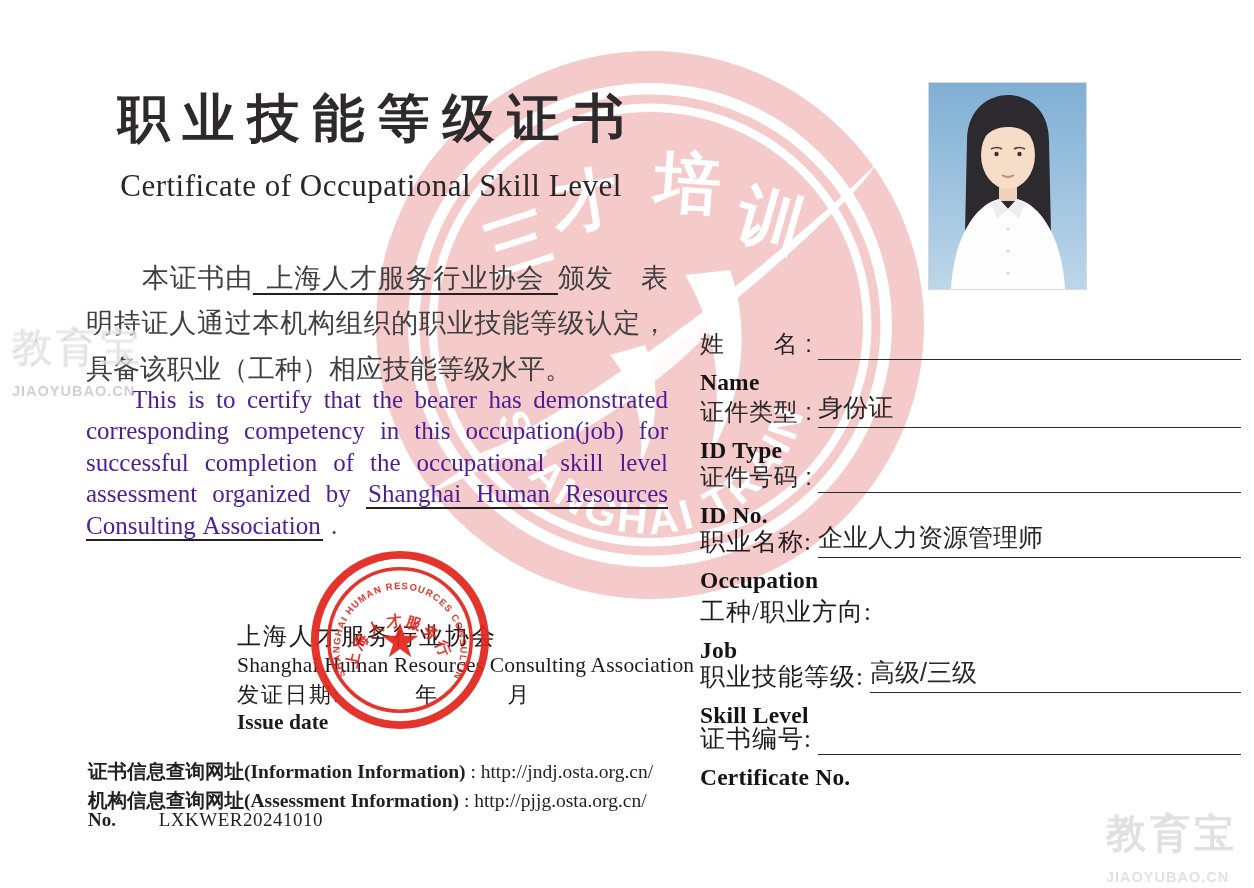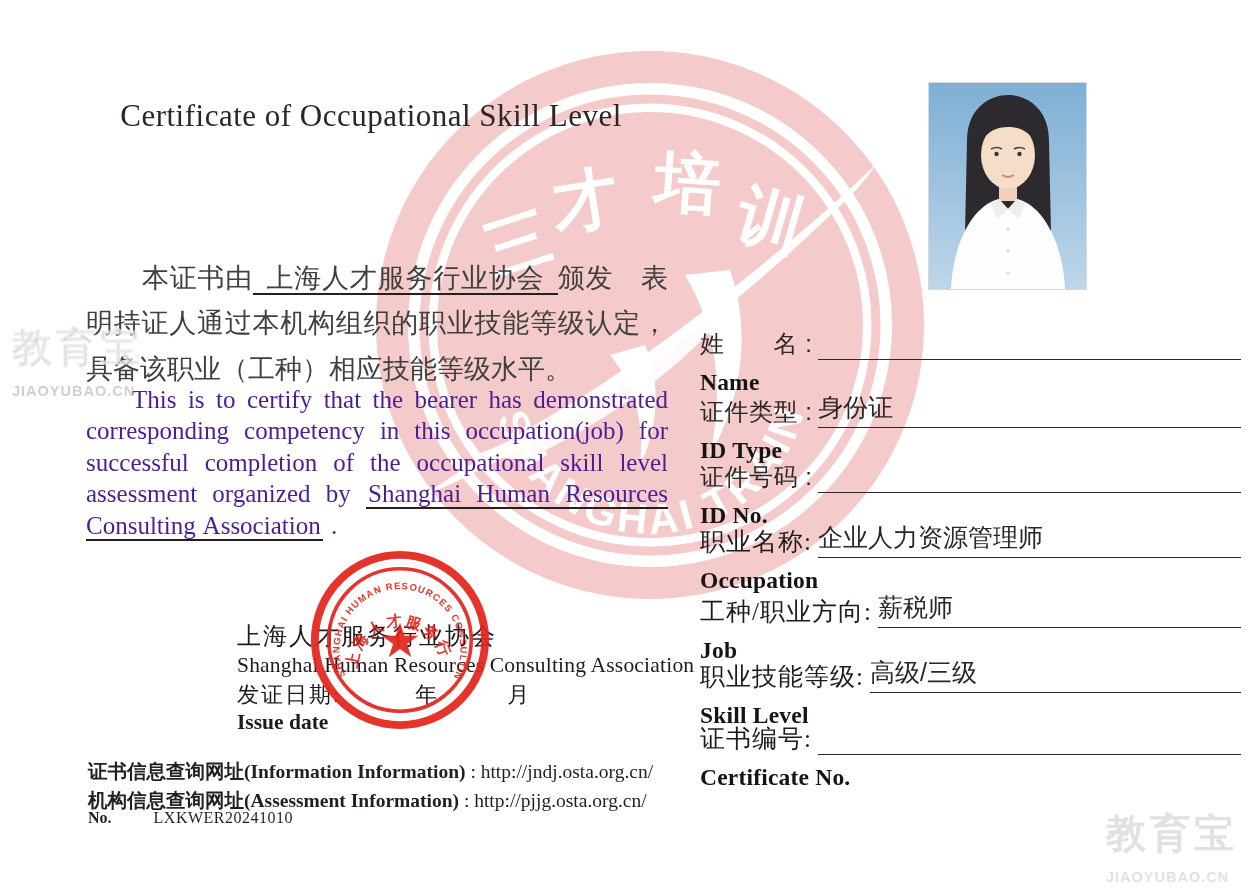--- a/index.html
+++ b/index.html
@@ -29,21 +29,21 @@
   .sig-date{font-size:22px;margin-top:7px;letter-spacing:2px;}
   .sig-date .yr{display:inline-block;margin-left:74px;}
   .sig-date .mo{display:inline-block;margin-left:68px;}
   .sig-issue{font-size:21.5px;margin-top:6px;font-weight:600;}
 
   #stamp{left:306px;top:546px;width:188px;height:188px;opacity:.93;}
 
   .footer{left:88px;top:757px;font-size:19.5px;color:#231e1f;line-height:1.5;}
   .footer .lbl{font-weight:600;}
   .footer .url{font-weight:400;}
-  .no-row{left:88px;top:809px;font-size:16px;color:#231e1f;}
+  .no-row{left:88px;top:809px;font-size:19px;color:#231e1f;}
   .no-row .no-lbl{font-weight:600;}
   .no-row .no-val{margin-left:38px;letter-spacing:.5px;}
 
   
   #photo{left:928px;top:82px;width:157px;height:206px;border:1px solid #d9d9d9;}
 
   #fields{left:700px;top:0;width:541px;height:888px;pointer-events:none;}
   .field{position:absolute;left:0;right:0;}
   .fline{display:flex;align-items:flex-end;height:34px;}
   .flabel{font-size:25px;color:#1f1a1b;white-space:nowrap;letter-spacing:1px;}
@@ -92,20 +92,21 @@
     <path d="M 255,330 C 280,360 290,400 285,440 C 305,400 305,355 290,320 Z"></path>
   </g>
 
   <path id="wmArc" d="M 142 390 A 158 158 0 0 0 448 390" fill="none"></path>
   <text font-family="'Liberation Sans','DejaVu Sans',sans-serif" font-weight="bold" font-size="42" fill="#ffffff" letter-spacing="4">
     <textPath id="wm-arc-text" href="#wmArc" startOffset="2">SHANGHAI TRAINING</textPath>
   </text>
 </svg>
 
 <div class="abs title-block">
+  <div class="title-zh">职业技能等级证书</div>
   <div class="title-en">Certificate of Occupational Skill Level</div>
 </div>
 
 <div class="abs para-zh"><span>本证书由</span><span class="u"> 上海人才服务行业协会 </span><span>颁发　表明持证人通过本机构组织的职业技能等级认定，具备该职业（工种）相应技能等级水平。</span></div>
 
 <div class="abs para-en"><span>This is to certify that the bearer has demonstrated corresponding competency in this occupation(job)  for successful completion  of  the  occupational  skill level assessment organized by </span><span class="u">Shanghai  Human Resources  Consulting Association</span><span> .</span></div>
 
 <div class="abs sig-block">
   <div class="sig-zh">上海人才服务行业协会</div>
   <div class="sig-en">Shanghai  Human Resources  Consulting Association</div>
@@ -203,23 +204,20 @@
         <span class="flabel sans">证件号码 :</span>
         <span class="rule">
           <span class="fvalue"></span>
         </span>
       </div>
       <div class="flabel-en">ID No.</div>
     </div>
     <div class="field" style="top: 594px;">
       <div class="fline">
         <span class="flabel">工种/职业方向: </span>
-        <span class="rule">
-          <span class="fvalue">薪税师</span>
-        </span>
       </div>
       <div class="flabel-en">Job</div>
     </div>
     <div class="field" style="top: 659px;">
       <div class="fline">
         <span class="flabel">职业技能等级: </span>
         <span class="rule">
           <span class="fvalue">高级/三级</span>
         </span>
       </div>

